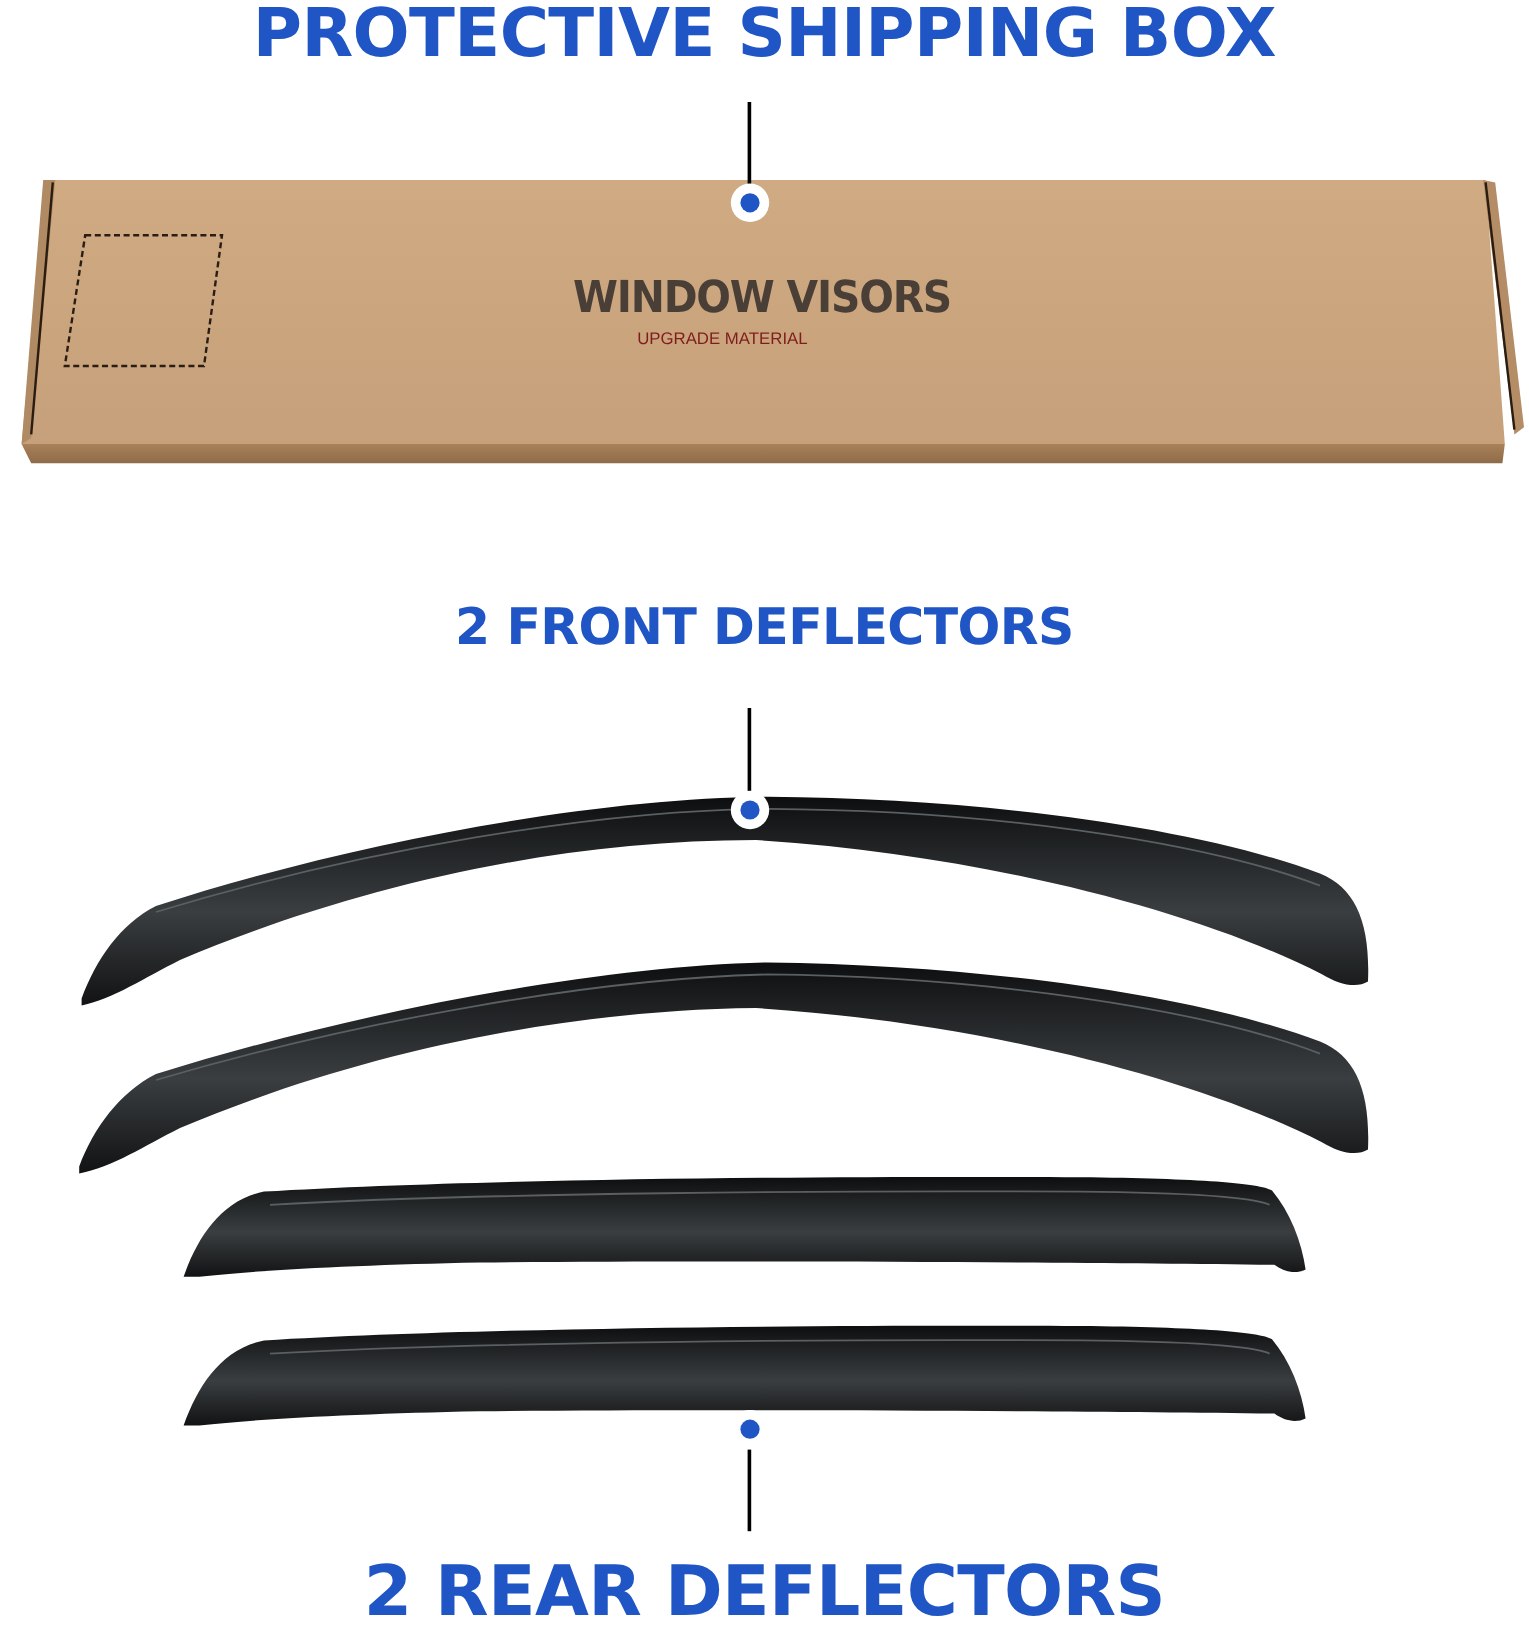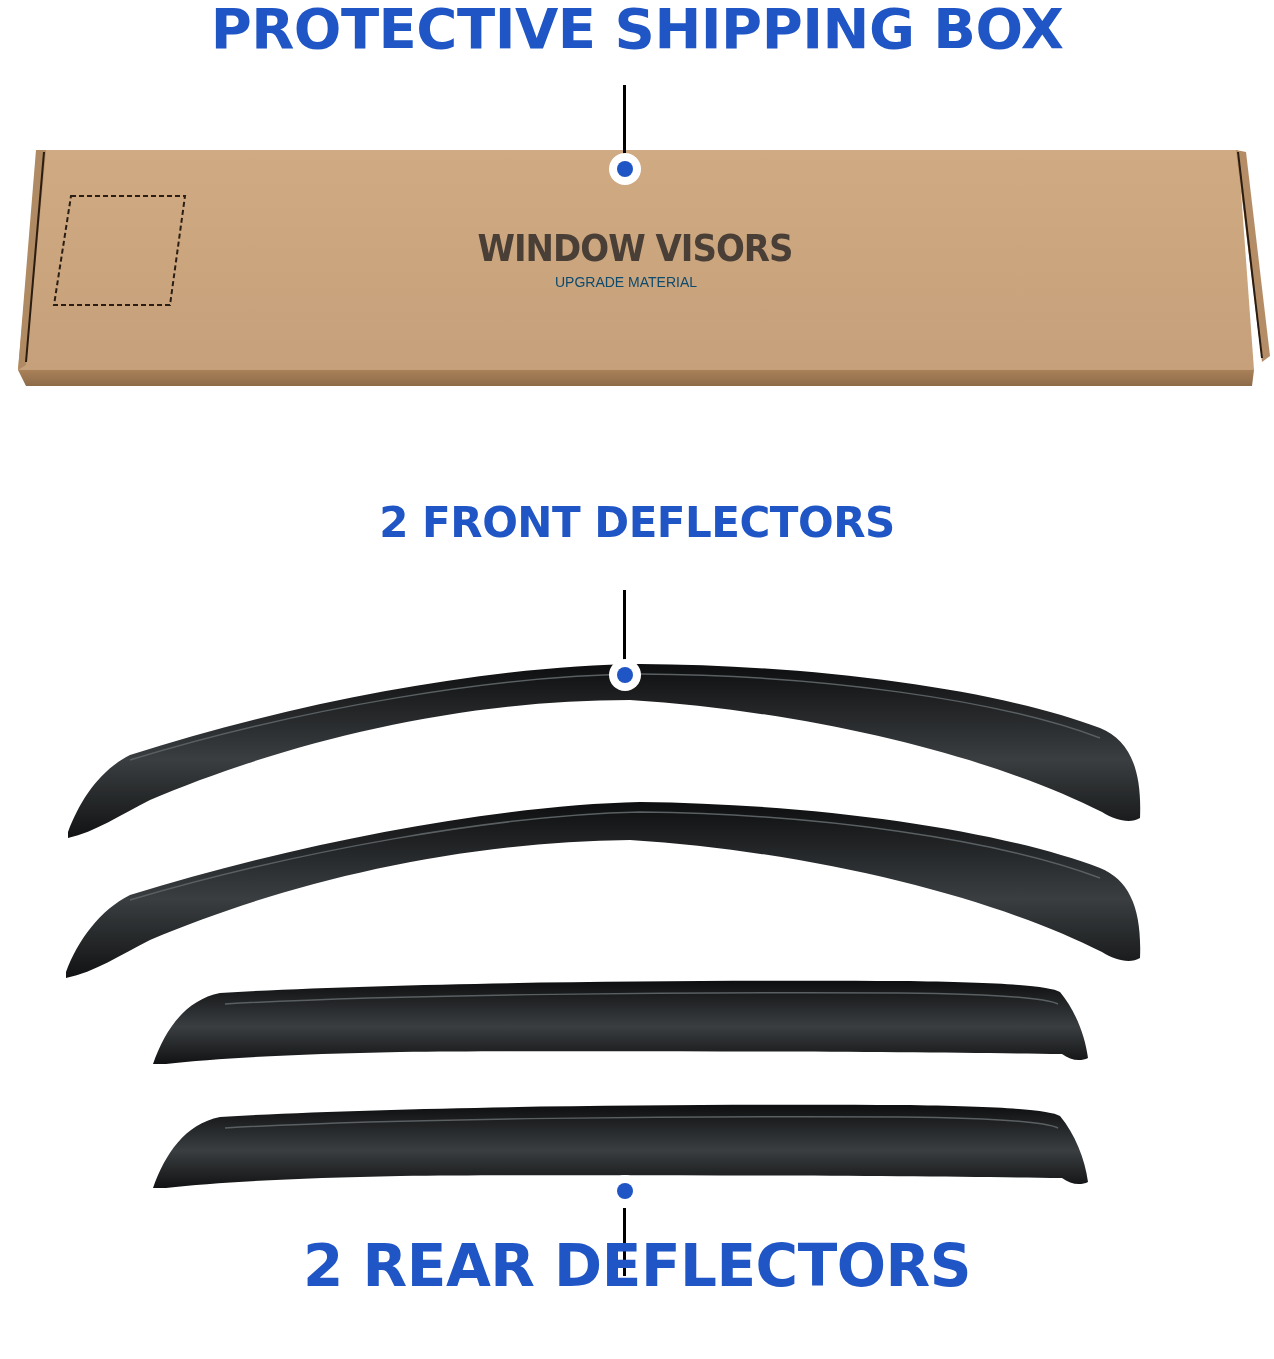--- a/index.html
+++ b/index.html
@@ -4,38 +4,38 @@
 <style>
   html, body { margin:0; padding:0; background:#ffffff; }
   body { width:1274px; height:1359px; position:relative; overflow:hidden; font-family:"Liberation Sans", sans-serif; }
   .heading {
     position:absolute; left:0; width:1274px; text-align:center;
     color:#1f55c4; font-family:"DejaVu Sans", sans-serif; font-weight:bold;
     letter-spacing:-0.5px; white-space:nowrap;
   }
   #h-box { top:-4px; font-size:56px; transform:scaleX(1.0); }
   #h-front { top:498px; font-size:42px; }
-  #h-rear { top:1232px; font-size:58px; }
+  #h-rear { top:1292px; font-size:58px; }
   .leader { position:absolute; width:3px; background:#000; }
   .dot {
     position:absolute; width:32px; height:32px; border-radius:50%;
     background:#ffffff; box-sizing:border-box;
   }
   .dot::after {
     content:""; position:absolute; left:8px; top:8px; width:16px; height:16px;
     border-radius:50%; background:#1f55c4;
   }
   .box-label-main {
     position:absolute; left:400px; width:470px; top:228px; text-align:center;
     font-family:"DejaVu Sans", sans-serif; font-weight:bold; font-size:34px;
     color:#4a3f36; letter-spacing:-1px; transform:scaleY(1.08);
   }
   .box-label-sub {
-    position:absolute; left:416px; width:420px; top:274px; text-align:center;
-    font-family:"Liberation Sans", sans-serif; font-size:14px; color:#0c4a6e;
+    position:absolute; left:392px; width:420px; top:274px; text-align:center;
+    font-family:"Liberation Sans", sans-serif; font-size:14px; color:#7f1d1d;
   }
   svg { position:absolute; left:0; top:0; }
 </style>
 </head>
 <body>
 
 <svg width="1274" height="1359" viewBox="0 0 1274 1359">
   <defs>
     <linearGradient id="cb" x1="0" y1="0" x2="0" y2="1">
       <stop offset="0" stop-color="#cfaa82"></stop>

